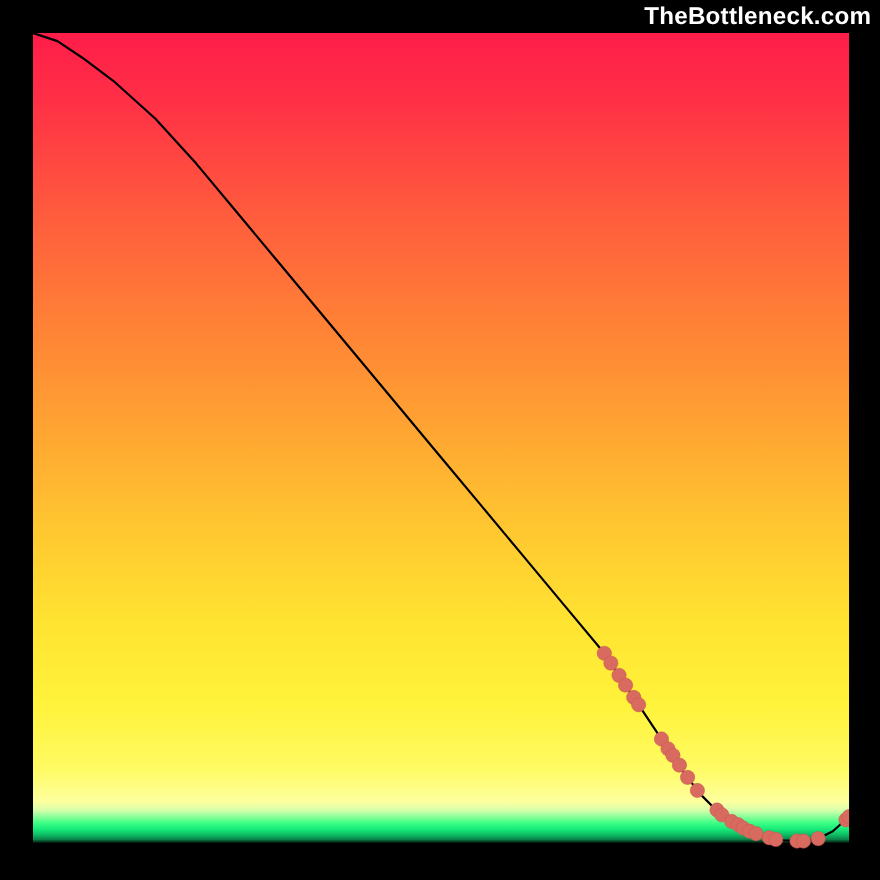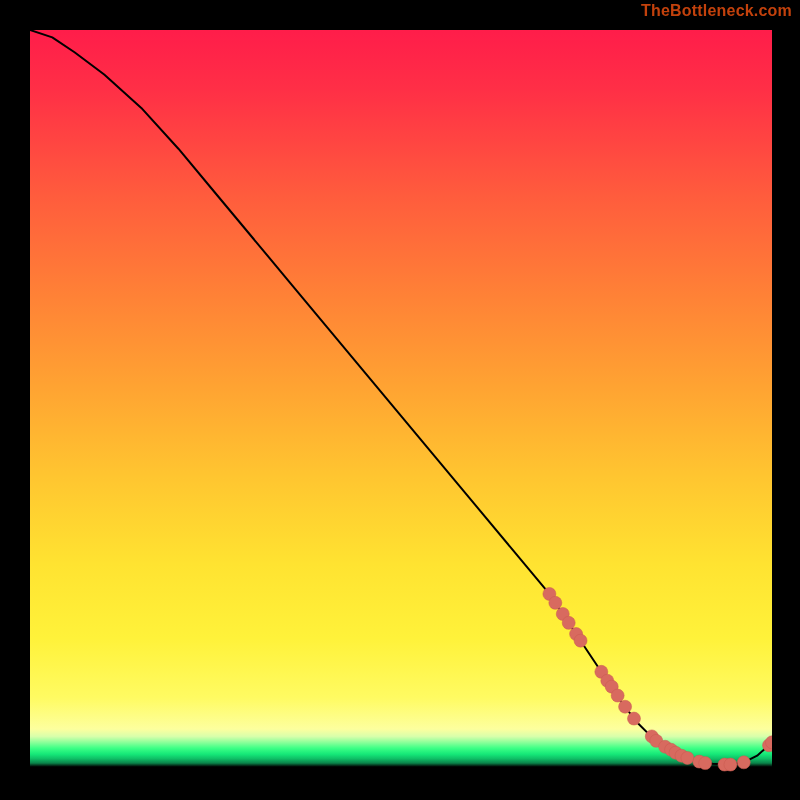--- a/index.html
+++ b/index.html
@@ -14,22 +14,22 @@
   .frame {
     position: relative;
     width: 800px;
     height: 800px;
     background: #000;
   }
   .watermark {
     position: absolute;
     top: 2px;
     right: 8px;
-    color: #c2410c;
-    font-size: 16px;
+    color: #ffffff;
+    font-size: 22px;
     font-weight: 600;
     letter-spacing: 0.2px;
     z-index: 3;
   }
   .plot {
     position: absolute;
     left: 30px;
     top: 30px;
     width: 742px;
     height: 742px;

